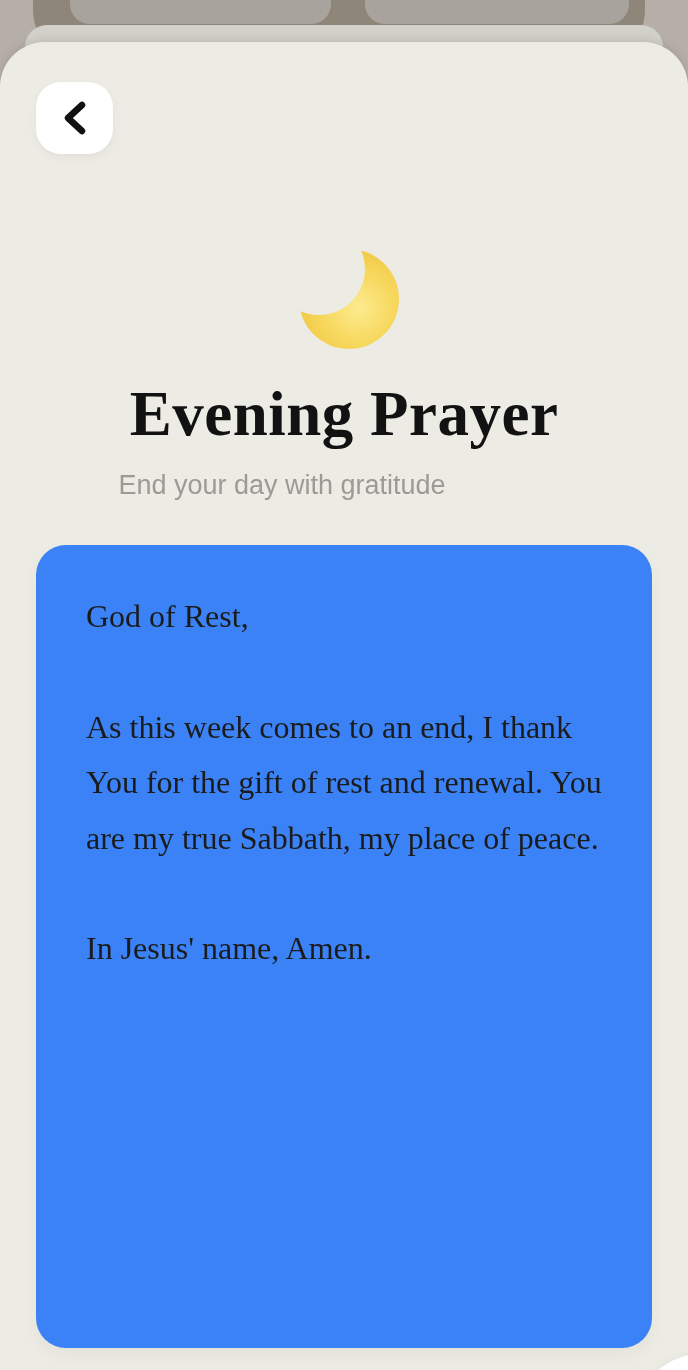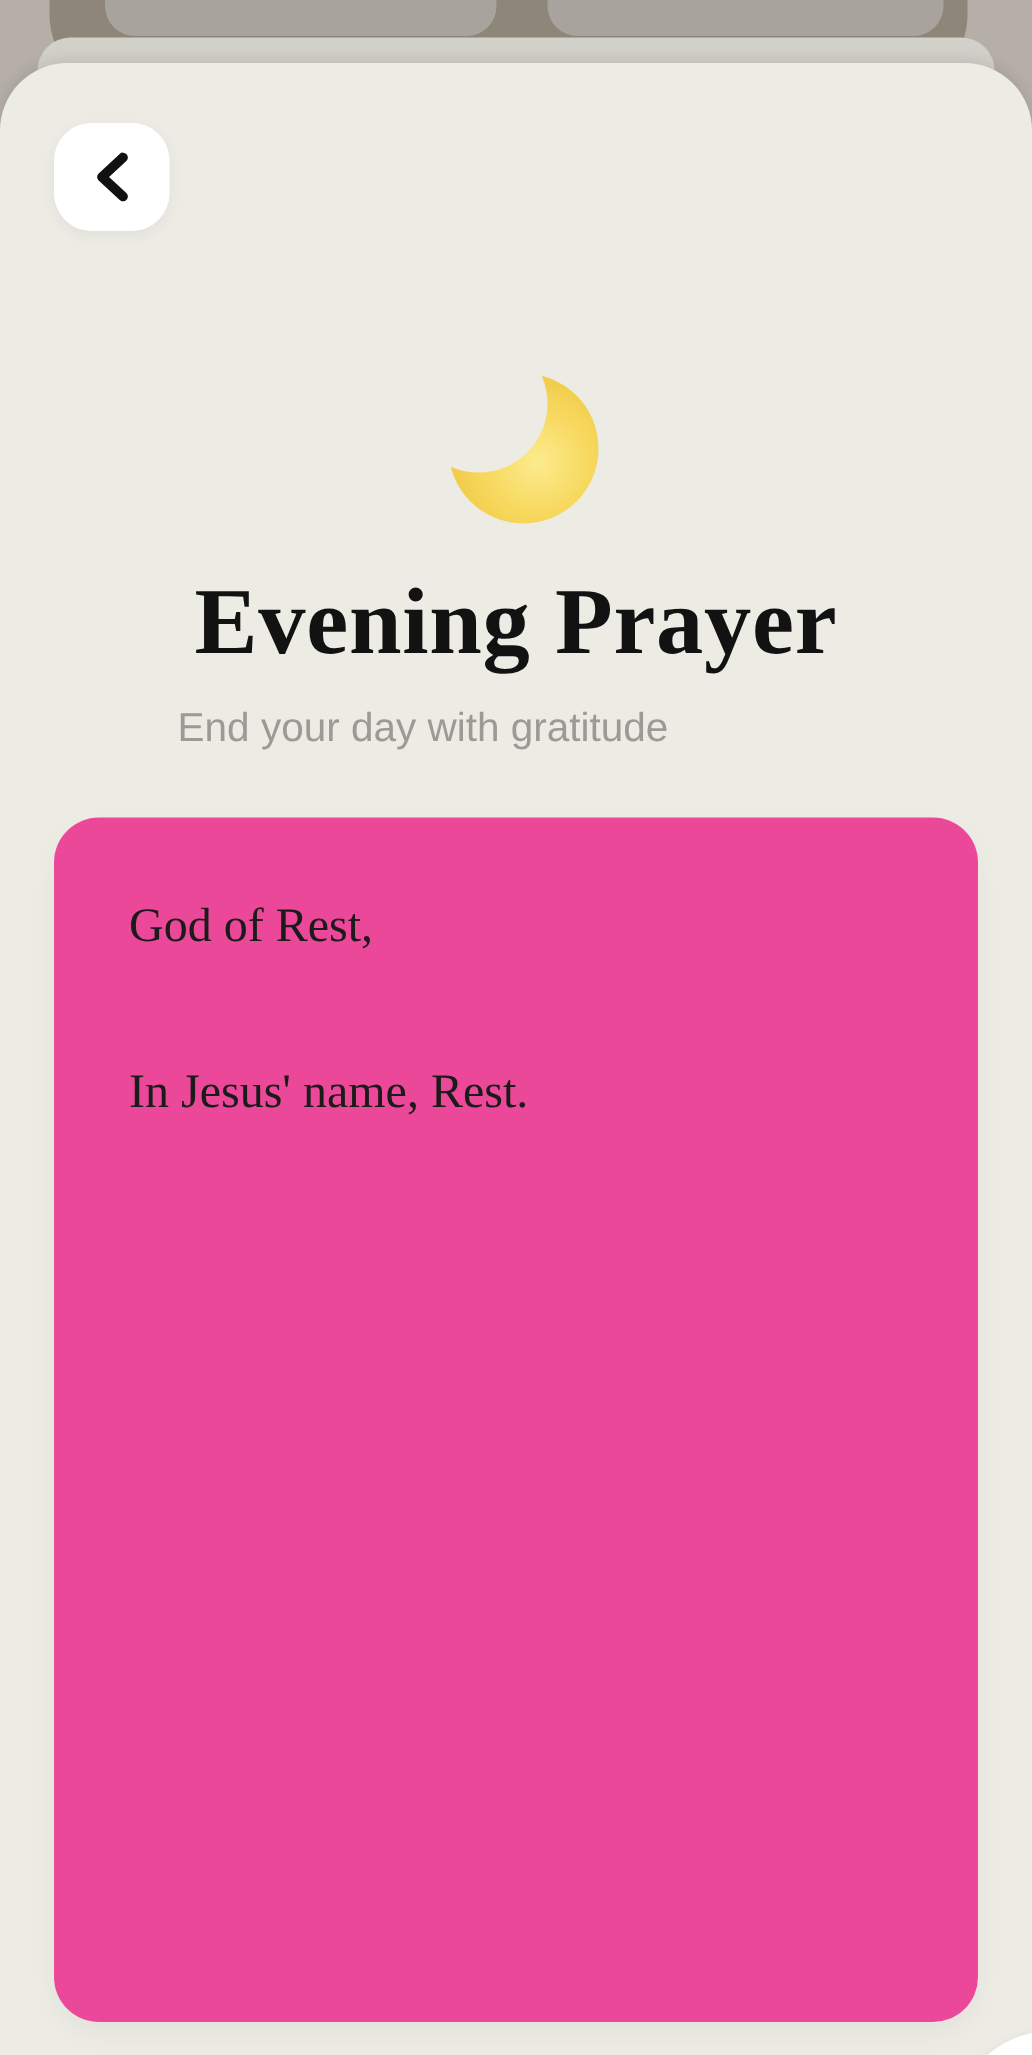--- a/index.html
+++ b/index.html
@@ -81,21 +81,21 @@
     font-family: "Liberation Sans", sans-serif;
     font-size: 27px;
     color: #9b9a95;
   }
 
   
   .prayer-card {
     position: absolute;
     left: 36px; top: 545px;
     width: 616px; height: 803px;
-    background: #ec4899;
+    background: #3b82f6;
     border-radius: 30px;
     padding: 44px 48px 40px 50px;
     overflow: hidden;
     box-shadow: 0 8px 18px rgba(0,0,0,0.04);
   }
   .prayer-card p {
     font-family: "Liberation Serif", serif;
     font-size: 32px;
     line-height: 55.5px;
     color: #1b1b1b;
@@ -152,16 +152,17 @@
       <rect width="112" height="112" fill="url(#moonGrad)"></rect>
     </g>
   </svg>
 </div>
 
 <h1 class="page-title">Evening Prayer</h1>
 <div class="page-subtitle">End your day with gratitude</div>
 
 <div class="prayer-card">
   <p>God of Rest,</p>
-  <p>In Jesus' name, Rest.</p>
+  <p>As this week comes to an end, I thank You for the gift of rest and renewal. You are my true Sabbath, my place of peace.</p>
+  <p>In Jesus' name, Amen.</p>
 </div>
 
 <button class="fab-sliver" aria-label=""></button>
 
 </body></html>

